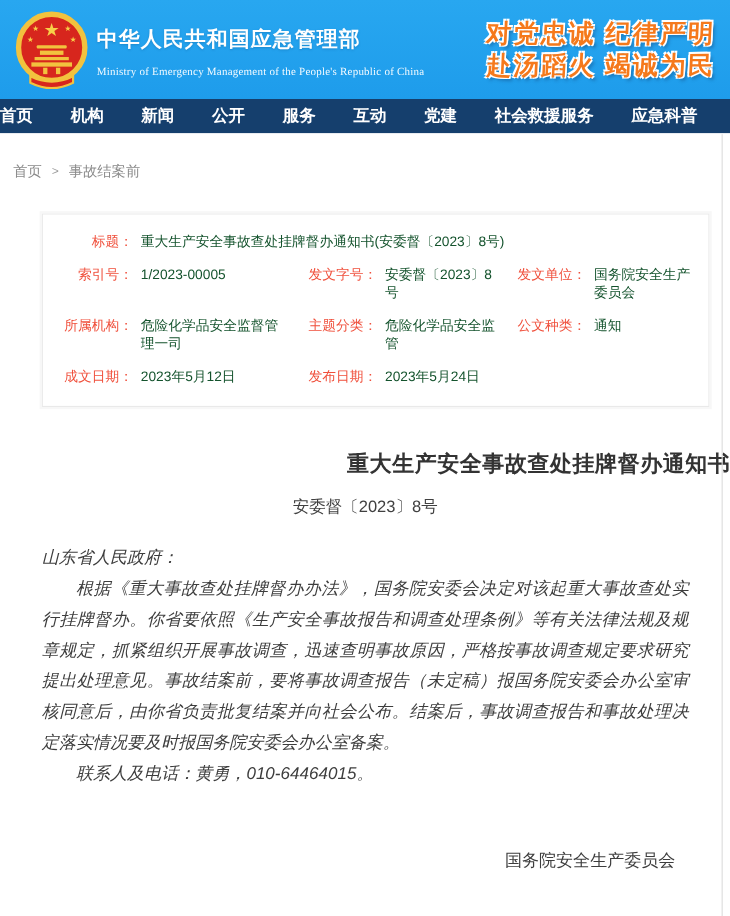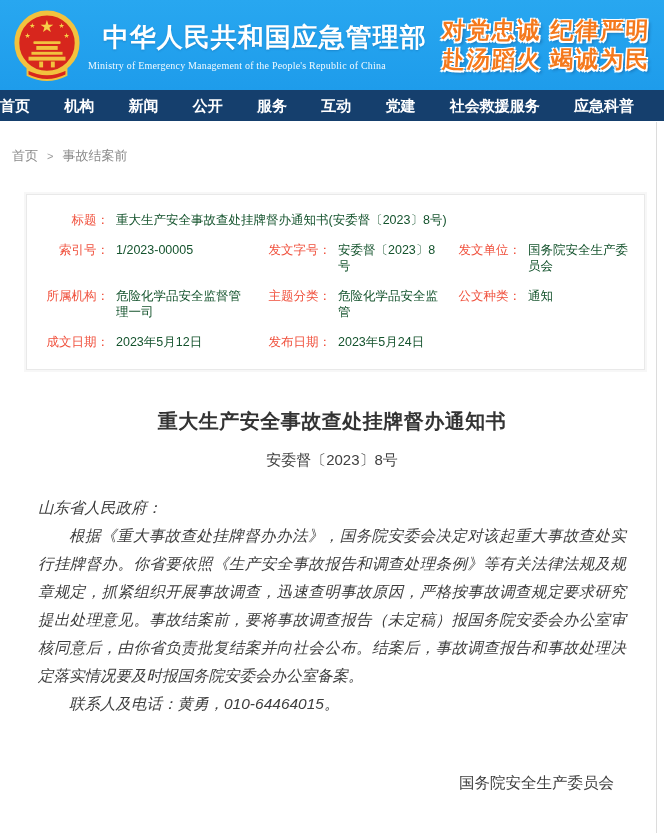--- a/index.html
+++ b/index.html
@@ -11,22 +11,22 @@
   }
 
   
   .site-header {
     height:90px; background:linear-gradient(180deg,#28a7f0 0%,#1e9ceb 100%);
     display:flex; align-items:center; position:relative; padding:0 10px 0 12px;
   }
   .emblem-wrap { width:70px; height:74px; flex:0 0 auto; margin-top:2px; }
   .brand { margin-left:6px; flex:1 1 auto; min-width:0; }
   .brand-title {
-    color:#fff; font-size:26px; font-weight:bold; letter-spacing:1px;
-    line-height:34px; white-space:nowrap; text-shadow:0 1px 2px rgba(0,60,110,.25);text-align:center;
+    color:#fff; font-size:19px; font-weight:bold; letter-spacing:1px;
+    line-height:34px; white-space:nowrap; text-shadow:0 1px 2px rgba(0,60,110,.25);
   }
   .brand-subtitle {
     color:#f2faff; font-size:10px; font-family:"Liberation Serif","DejaVu Serif",serif;
     margin-top:6px; white-space:nowrap; letter-spacing:.2px;
   }
   .slogan { text-align:right; flex:0 0 auto; padding-right:4px; }
   .slogan div {
     font-size:23px; font-weight:bold; letter-spacing:2px; line-height:29px;
     color:#f5791c; white-space:nowrap;
     text-shadow:-1.5px -1.5px 0 #fff, 1.5px -1.5px 0 #fff, -1.5px 1.5px 0 #fff,
@@ -47,34 +47,34 @@
   
   .breadcrumb {
     padding:26px 0 0 12px; font-size:13px; color:#8a8a8a;
     display:flex; align-items:center; gap:9px;
   }
   .crumb { cursor:pointer; }
   .crumb-sep { font-size:11px; color:#9a9a9a; }
 
   
   .meta-box {
-    margin:29px 19px 0 26px; border:1px solid #e9e9e9; outline:2px solid #f7f7f7;
+    margin:29px 19px 0 38px; border:1px solid #e9e9e9; outline:2px solid #f7f7f7;
     background:#fff; padding:17px 10px 19px 0;
   }
   .meta-grid {
     display:grid; grid-template-columns:82px 140px 82px 108px 82px 1fr;
     row-gap:14px; font-size:12.5px; line-height:16px; align-items:start;
   }
   .m-label { color:#f0503c; text-align:right; white-space:nowrap; }
   .m-value { color:#14532d; padding-left:7px; }
   .m-span5 { grid-column:2 / 7; }
 
   
   .article-title {
-    margin-top:38px; text-align:center; font-size:20px; font-weight:bold;
+    margin-top:38px; text-align:right; font-size:20px; font-weight:bold;
     color:#333; letter-spacing:.5px;
   }
   .article-docno { margin-top:16px; text-align:center; font-size:15px; color:#404040; }
   .article-body { margin:24px 38px 0 38px; font-size:15.5px; color:#3d3d3d;font-style:italic; }
   .article-body p { line-height:28px; text-align:justify; }
   .article-body p.indent { text-indent:2em; }
   .signature-block { margin-top:54px; padding-right:50px; text-align:right;
     font-size:15.5px; color:#3d3d3d; }
   .signature-block .sig-org { line-height:22px; }
 

